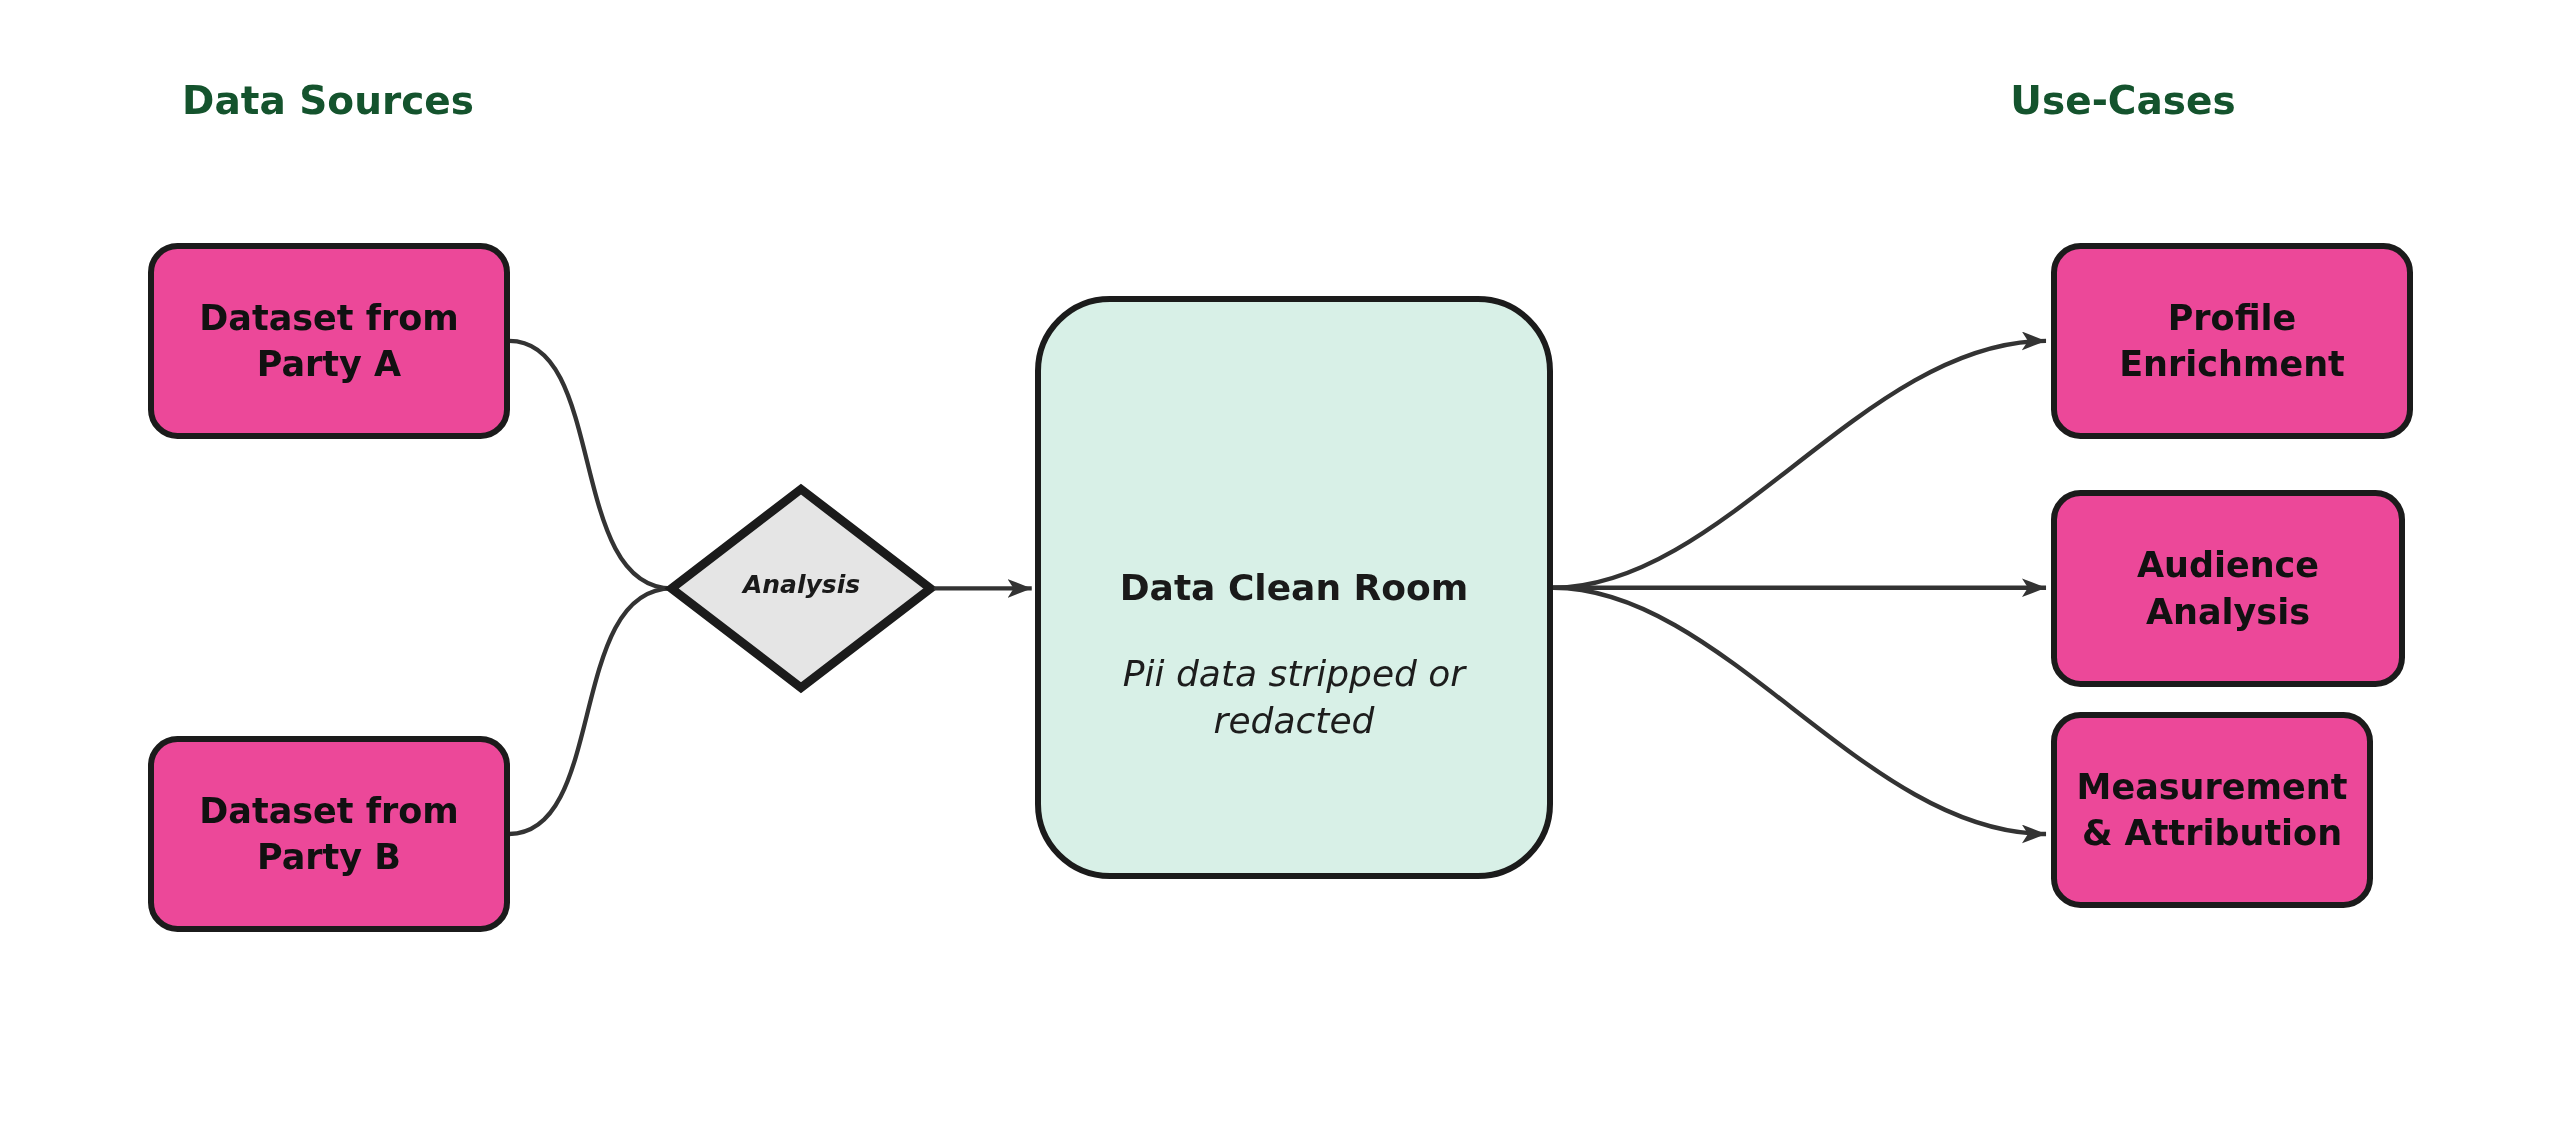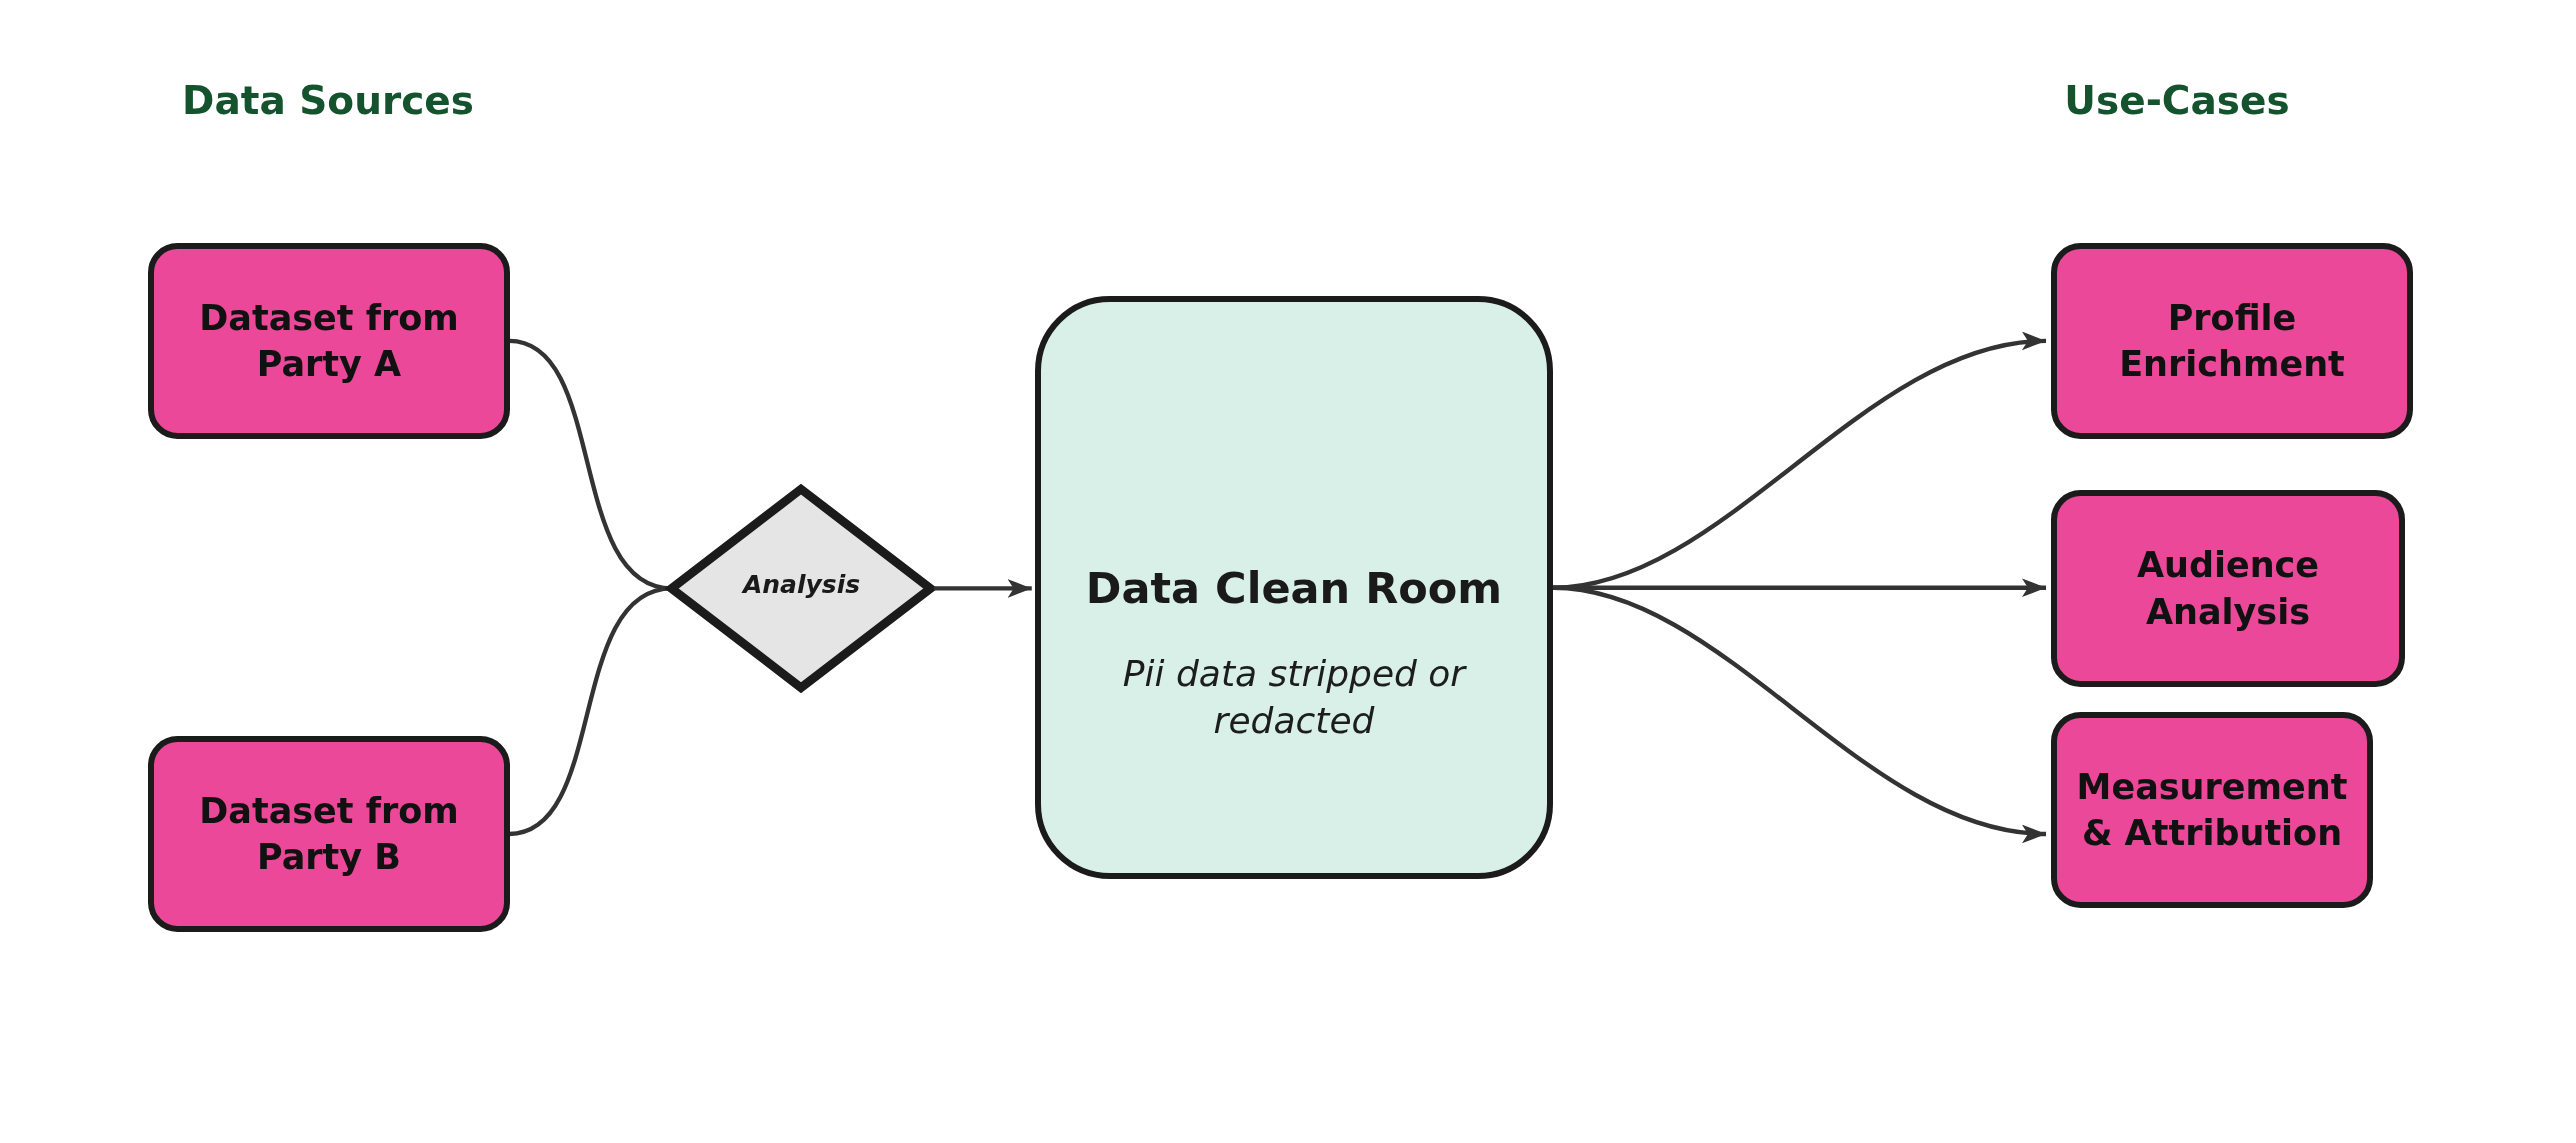--- a/index.html
+++ b/index.html
@@ -24,21 +24,21 @@
   }
   .col-title {
     position: absolute;
     width: 402px;
     text-align: center;
     font-size: 39px;
     font-weight: bold;
     color: #14532d;
   }
   .col-title.left  { left: 127px;  top: 78px; }
-  .col-title.right { left: 1976px; top: 78px; }
+  .col-title.right { left: 1922px; top: 78px; }
   .node {
     position: absolute;
     box-sizing: border-box;
     background: #ec4899;
     border: 6.7px solid #1b1b1b;
     border-radius: 29.5px;
     display: flex;
     align-items: center;
     justify-content: center;
     text-align: center;
@@ -59,21 +59,21 @@
     border-radius: 75px;
     background: #d8f0e7;
     display: block;
   }
   .clean-room-title {
     position: absolute;
     left: 0; top: 50%;
     transform: translateY(-50%);
     width: 100%;
     text-align: center;
-    font-size: 43px;
+    font-size: 36px;
     font-weight: bold;
     color: #1a1a1a;
   }
   .clean-room-subtitle {
     position: absolute;
     left: 0; top: calc(50% + 62px);
     width: 100%;
     text-align: center;
     font-size: 36px;
     font-style: italic;

